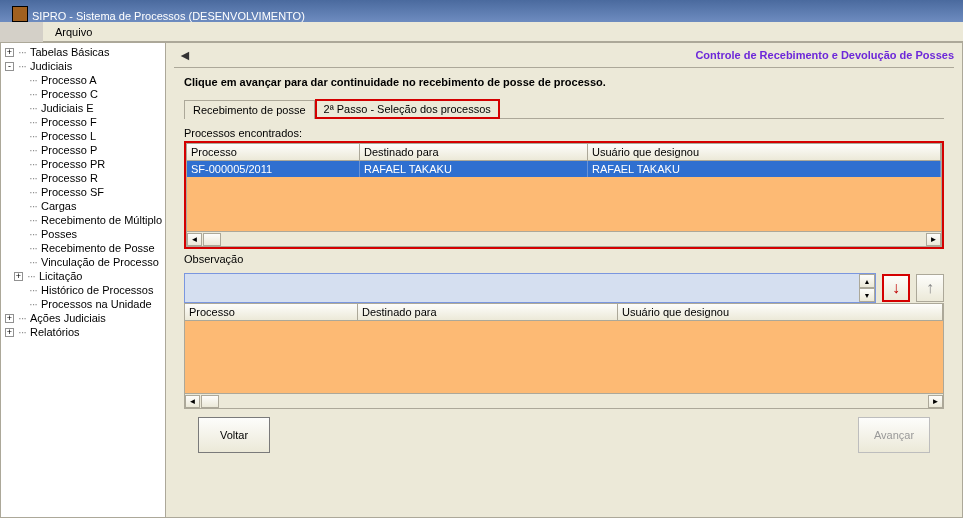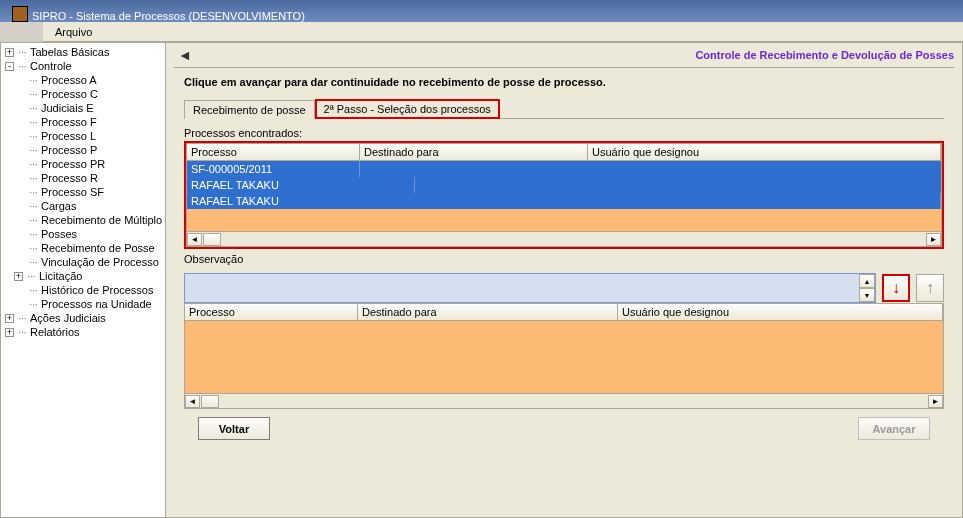--- a/index.html
+++ b/index.html
@@ -35,21 +35,21 @@
 
 .panel { margin: 0 10px; border-top: 1px solid #aca899; padding-top: 4px; }
 
 .group-label { padding: 4px 0 2px 0; }
 
 .highlight-box { border: 2px solid #d40000; }
 
 .grid { background: #fdba74; border: 1px solid #aca899; }
 .grid-head { display: flex; background: linear-gradient(#fdfdfb, #ece9d8); border-bottom: 1px solid #aca899; }
 .grid-head div { border-right: 1px solid #aca899; padding: 2px 4px; }
-.grid-row { display: flex; flex-direction: column; }
+.grid-row { display: flex; }
 .grid-row.selected { background: #2f6fd0; color: #fff; }
 .grid-row div { border-right: 1px solid #6b94d6; padding: 2px 4px; overflow: hidden; white-space: nowrap; }
 .grid-body { height: 70px; }
 .grid-body2 { height: 72px; }
 .col1 { width: 173px; }
 .col2 { width: 228px; }
 .col3 { flex: 1; }
 
 .hscroll { height: 15px; background: #ece9d8; border-top: 1px solid #aca899; display: flex; align-items: center; }
 .hscroll .btn { width: 15px; height: 13px; background: linear-gradient(#fdfdfb,#ece9d8); border: 1px solid #aca899; display: flex; align-items: center; justify-content: center; font-size: 8px; }
@@ -60,21 +60,21 @@
 .obs-box { flex: 1; height: 30px; background: #d5dff0; border: 1px solid #7a96df; position: relative; }
 .obs-spin { position: absolute; right: 0; top: 0; bottom: 0; width: 16px; display: flex; flex-direction: column; }
 .obs-spin div { flex: 1; background: linear-gradient(#fdfdfb,#ece9d8); border: 1px solid #aca899; display: flex; align-items: center; justify-content: center; font-size: 7px; }
 
 .arrow-btn { width: 28px; height: 28px; background: linear-gradient(#fdfdfb,#ece9d8); border: 1px solid #aca899; display: flex; align-items: center; justify-content: center; }
 .arrow-btn.red { border: 2px solid #d40000; }
 .arrow-down-ico { color: #c00000; font-size: 16px; font-weight: bold; }
 .arrow-up-ico { color: #888; font-size: 16px; font-weight: bold; }
 
 .footer-btns { display: flex; justify-content: space-between; padding: 8px 14px 0 14px; }
-.btn-std { min-width: 72px; height: 23px; background: linear-gradient(#fdfdfb,#ece9d8); border: 1px solid #7a7a7a; font-weight: bold; cursor: default; }
+.btn-std { min-width: 72px; height: 36px; background: linear-gradient(#fdfdfb,#ece9d8); border: 1px solid #7a7a7a; font-weight: normal; cursor: default; }
 .btn-std.disabled { color: #999; border-color: #bdbdbd; }
 
 </style>
 </head>
 <body>
 
 <div class="titlebar">
   <div class="icon-box"></div>
   <span>SIPRO - Sistema de Processos (DESENVOLVIMENTO)</span>
 </div>
@@ -86,21 +86,21 @@
 <div class="main">
   <div class="sidebar">
     <div class="tree-item indent1">
         <span class="plusminus">+</span>
         <span class="dots">···</span>
         <span>Tabelas Básicas</span>
       </div>
     <div class="tree-item indent1">
         <span class="plusminus">-</span>
         <span class="dots">···</span>
-        <span>Controle</span>
+        <span>Judiciais</span>
       </div>
     <div class="tree-item indent2">
         <span class="dots">···</span>
         <span>Processo A</span>
       </div>
     <div class="tree-item indent2">
         <span class="dots">···</span>
         <span>Processo C</span>
       </div>
     <div class="tree-item indent2">

